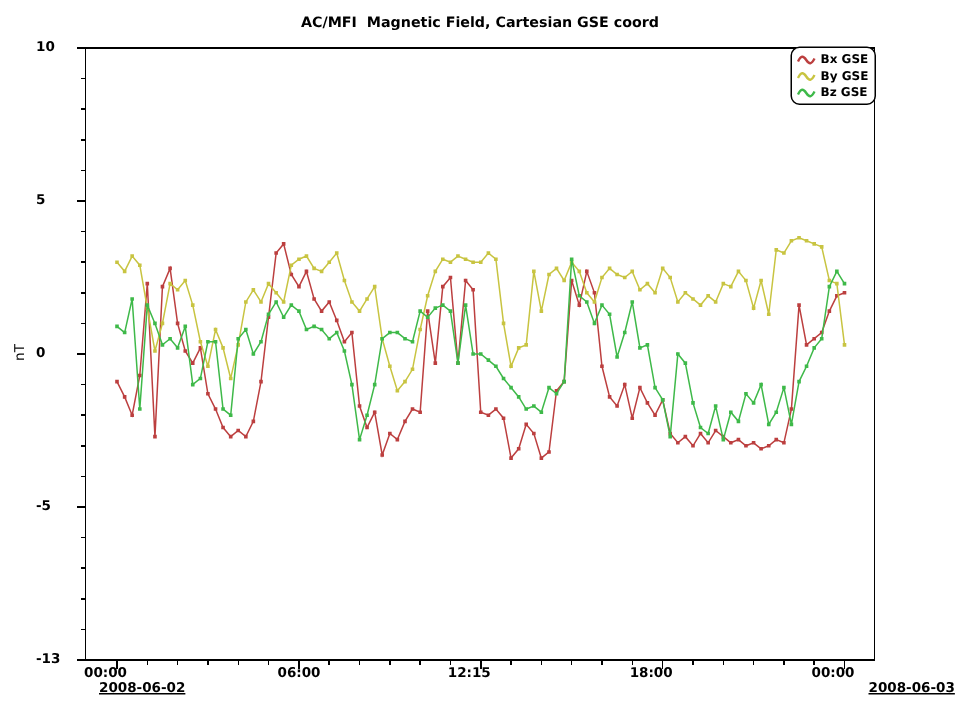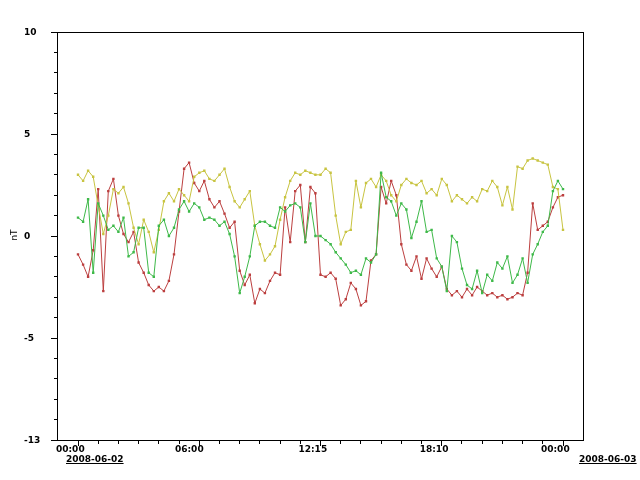--- a/index.html
+++ b/index.html
@@ -20,20 +20,21 @@
   .legend{position:absolute;left:527px;top:31px;background:#fff;border:1px solid #000;
           border-radius:6px;padding:2px 4px 2px 3px;display:flex;flex-direction:column;gap:0px;}
   .legend-row{display:flex;align-items:center;gap:3px;height:11px;}
   .legend-row span{font:bold 8px "DejaVu Sans","Liberation Sans",sans-serif;white-space:nowrap;}
 </style>
 </head>
 <body>
 
 <div id="stage">
 
+  <div class="chart-title">AC/MFI  Magnetic Field, Cartesian GSE coord</div>
 
   <div class="y-axis-label">nT</div>
 
   <svg id="plot-svg" viewBox="0 0 640 480" shape-rendering="crispEdges">
       <rect x="57" y="32" width="526" height="408" fill="none" stroke="#000" stroke-width="1"></rect>
       <line x1="51" y1="32" x2="57" y2="32" stroke="#000"></line>
       <line x1="51" y1="134" x2="57" y2="134" stroke="#000"></line>
       <line x1="51" y1="236" x2="57" y2="236" stroke="#000"></line>
       <line x1="51" y1="338" x2="57" y2="338" stroke="#000"></line>
       <line x1="51" y1="440" x2="57" y2="440" stroke="#000"></line>
@@ -86,22 +87,42 @@
       <path d="M76.8,216.4h2.4v2.4h-2.4zM81.9,220.5h2.4v2.4h-2.4zM86.9,198.1h2.4v2.4h-2.4zM92.0,271.5h2.4v2.4h-2.4zM97.0,202.2h2.4v2.4h-2.4zM102.1,214.4h2.4v2.4h-2.4zM107.1,228.7h2.4v2.4h-2.4zM112.2,224.6h2.4v2.4h-2.4zM117.2,230.7h2.4v2.4h-2.4zM122.3,216.4h2.4v2.4h-2.4zM127.3,255.2h2.4v2.4h-2.4zM132.4,251.1h2.4v2.4h-2.4zM137.4,226.6h2.4v2.4h-2.4zM142.5,226.6h2.4v2.4h-2.4zM147.5,271.5h2.4v2.4h-2.4zM152.6,275.6h2.4v2.4h-2.4zM157.6,224.6h2.4v2.4h-2.4zM162.7,218.5h2.4v2.4h-2.4zM167.7,234.8h2.4v2.4h-2.4zM172.8,226.6h2.4v2.4h-2.4zM177.8,208.3h2.4v2.4h-2.4zM182.9,200.1h2.4v2.4h-2.4zM187.9,210.3h2.4v2.4h-2.4zM193.0,202.2h2.4v2.4h-2.4zM198.1,206.2h2.4v2.4h-2.4zM203.1,218.5h2.4v2.4h-2.4zM208.2,216.4h2.4v2.4h-2.4zM213.2,218.5h2.4v2.4h-2.4zM218.3,224.6h2.4v2.4h-2.4zM223.3,220.5h2.4v2.4h-2.4zM228.4,232.8h2.4v2.4h-2.4zM233.4,255.2h2.4v2.4h-2.4zM238.5,291.9h2.4v2.4h-2.4zM243.5,275.6h2.4v2.4h-2.4zM248.6,255.2h2.4v2.4h-2.4zM253.6,224.6h2.4v2.4h-2.4zM258.7,220.5h2.4v2.4h-2.4zM263.7,220.5h2.4v2.4h-2.4zM268.8,224.6h2.4v2.4h-2.4zM273.8,226.6h2.4v2.4h-2.4zM278.9,206.2h2.4v2.4h-2.4zM283.9,210.3h2.4v2.4h-2.4zM289.0,204.2h2.4v2.4h-2.4zM294.0,202.2h2.4v2.4h-2.4zM299.1,206.2h2.4v2.4h-2.4zM304.1,240.9h2.4v2.4h-2.4zM309.2,202.2h2.4v2.4h-2.4zM314.2,234.8h2.4v2.4h-2.4zM319.3,234.8h2.4v2.4h-2.4zM324.4,238.9h2.4v2.4h-2.4zM329.4,243.0h2.4v2.4h-2.4zM334.5,251.1h2.4v2.4h-2.4zM339.5,257.2h2.4v2.4h-2.4zM344.6,263.4h2.4v2.4h-2.4zM349.6,271.5h2.4v2.4h-2.4zM354.7,269.5h2.4v2.4h-2.4zM359.7,273.6h2.4v2.4h-2.4zM364.8,257.2h2.4v2.4h-2.4zM369.8,261.3h2.4v2.4h-2.4zM374.9,253.2h2.4v2.4h-2.4zM379.9,171.6h2.4v2.4h-2.4zM385.0,196.0h2.4v2.4h-2.4zM390.0,200.1h2.4v2.4h-2.4zM395.1,214.4h2.4v2.4h-2.4zM400.1,202.2h2.4v2.4h-2.4zM405.2,208.3h2.4v2.4h-2.4zM410.2,236.8h2.4v2.4h-2.4zM415.3,220.5h2.4v2.4h-2.4zM420.3,200.1h2.4v2.4h-2.4zM425.4,230.7h2.4v2.4h-2.4zM430.4,228.7h2.4v2.4h-2.4zM435.5,257.2h2.4v2.4h-2.4zM440.6,265.4h2.4v2.4h-2.4zM445.6,289.9h2.4v2.4h-2.4zM450.7,234.8h2.4v2.4h-2.4zM455.7,240.9h2.4v2.4h-2.4zM460.8,267.4h2.4v2.4h-2.4zM465.8,283.8h2.4v2.4h-2.4zM470.9,287.8h2.4v2.4h-2.4zM475.9,269.5h2.4v2.4h-2.4zM481.0,291.9h2.4v2.4h-2.4zM486.0,273.6h2.4v2.4h-2.4zM491.1,279.7h2.4v2.4h-2.4zM496.1,261.3h2.4v2.4h-2.4zM501.2,267.4h2.4v2.4h-2.4zM506.2,255.2h2.4v2.4h-2.4zM511.3,281.7h2.4v2.4h-2.4zM516.3,273.6h2.4v2.4h-2.4zM521.4,257.2h2.4v2.4h-2.4zM526.4,281.7h2.4v2.4h-2.4zM531.5,253.2h2.4v2.4h-2.4zM536.5,243.0h2.4v2.4h-2.4zM541.6,230.7h2.4v2.4h-2.4zM546.6,224.6h2.4v2.4h-2.4zM551.7,189.9h2.4v2.4h-2.4zM556.7,179.7h2.4v2.4h-2.4zM561.8,187.9h2.4v2.4h-2.4z" fill="#3eb949" stroke="none" shape-rendering="auto"></path>
     </svg>
 
   <div id="tick-layer">
       <div class="ytick-label" style="left: 24px; top: 27px;">10</div>
       <div class="ytick-label" style="left: 24px; top: 129px;">5</div>
       <div class="ytick-label" style="left: 24px; top: 231px;">0</div>
       <div class="ytick-label" style="left: 24px; top: 333px;">-5</div>
       <div class="ytick-label" style="left: 24px; top: 435px;">-13</div>
       <div class="xtick-label" style="left: 56px; top: 444px;">00:00</div>
-      <div class="xtick-label" style="left: 175px; top: 444px;">06:00</div>
+      <div class="xtick-label" style="left: 185px; top: 444px;">06:00</div>
       <div class="xtick-label" style="left: 298.5px; top: 444px;">12:15</div>
-      <div class="xtick-label" style="left: 419.75px; top: 444px;">18:10</div>
+      <div class="xtick-label" style="left: 419.75px; top: 444px;">18:00</div>
       <div class="xtick-label" style="left: 541px; top: 444px;">00:00</div>
       <div class="xdate-label" style="left: 66px; top: 454px;">2008-06-02</div>
       <div class="xdate-label" style="left: 551px; top: 454px; margin-left: 28px;">2008-06-03</div>
     </div>
 
+  <div class="legend">
+    <div class="legend-row">
+      <svg width="13" height="10">
+        <path d="M1,6 C3,2 4.5,2 6.5,5 C8.5,8 10,8 12,4" fill="none" stroke-width="1.6" stroke="#bc3f3f"></path>
+      </svg>
+      <span>Bx GSE</span>
+    </div>
+    <div class="legend-row">
+      <svg width="13" height="10">
+        <path d="M1,6 C3,2 4.5,2 6.5,5 C8.5,8 10,8 12,4" fill="none" stroke-width="1.6" stroke="#c8c441"></path>
+      </svg>
+      <span>By GSE</span>
+    </div>
+    <div class="legend-row">
+      <svg width="13" height="10">
+        <path d="M1,6 C3,2 4.5,2 6.5,5 C8.5,8 10,8 12,4" fill="none" stroke-width="1.6" stroke="#3eb949"></path>
+      </svg>
+      <span>Bz GSE</span>
+    </div>
+  </div>
 
 </div>
 
 </body></html>

